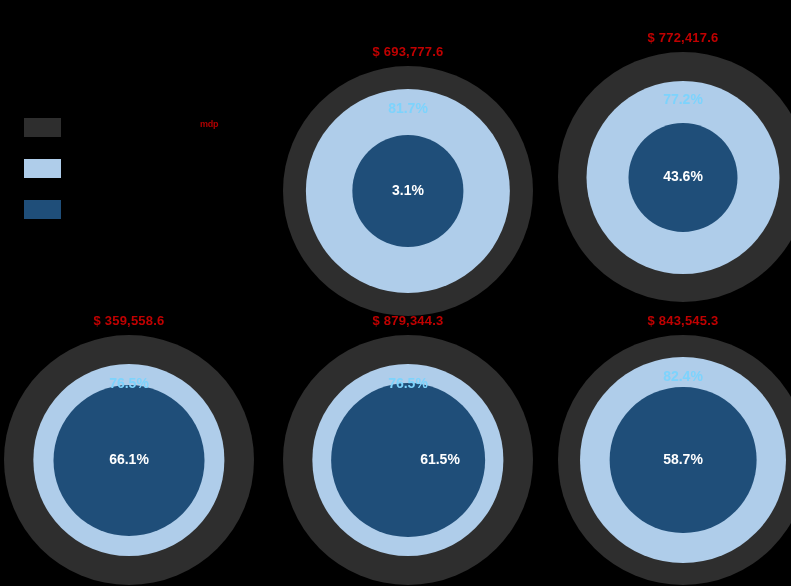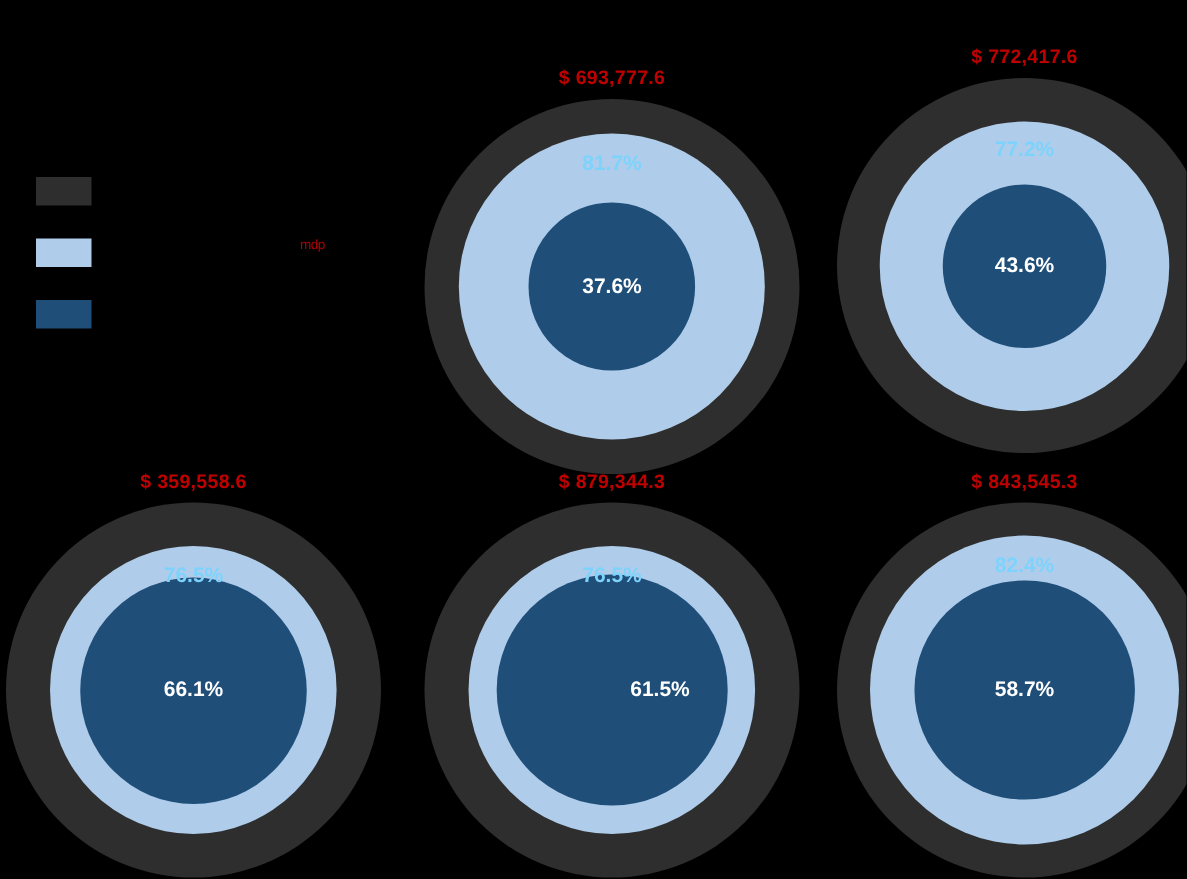--- a/index.html
+++ b/index.html
@@ -45,24 +45,23 @@
     top: 2px;
     font-size: 12px;
     color: #000000;
     white-space: nowrap;
   }
   .legend-note {
     position: absolute;
     left: 200px;
     top: 119px;
     font-size: 9px;
-    font-weight: normal;
+    font-weight: bold;
     color: #B00000;
     letter-spacing: -0.3px;
-    margin-top: 39px;
   }
 
   
   .chart {
     position: absolute;
   }
   .chart-title {
     position: absolute;
     left: 0;
     width: 100%;
@@ -117,21 +116,21 @@
 
   <div class="legend-note">mdp</div>
 
   <div id="charts-host">
       <div class="chart" style="left: 283px; top: 44px; width: 250px; height: 272px;">
         <div class="chart-title" style="top: 0px;">$ 693,777.6</div>
         <div class="ring ring-outer" style="width: 250px; height: 250px; top: 22px; background: rgb(46, 46, 46);"></div>
         <div class="ring ring-mid" style="width: 204.25px; height: 204.25px; top: 44.875px; background: rgb(175, 205, 234);"></div>
         <div class="ring ring-inner" style="width: 111.25px; height: 111.25px; top: 91.375px; background: rgb(31, 78, 121);"></div>
         <div class="pct pct-mid" style="top: 56.1087px;">81.7%</div>
-        <div class="pct pct-inner" style="top: 138px;">37.6%</div>
+        <div class="pct pct-inner" style="top: 138px;">3.1%</div>
       </div>
       <div class="chart" style="left: 558px; top: 30px; width: 250px; height: 272px;">
         <div class="chart-title" style="top: 0px;">$ 772,417.6</div>
         <div class="ring ring-outer" style="width: 250px; height: 250px; top: 22px; background: rgb(46, 46, 46);"></div>
         <div class="ring ring-mid" style="width: 193px; height: 193px; top: 50.5px; background: rgb(175, 205, 234);"></div>
         <div class="ring ring-inner" style="width: 109px; height: 109px; top: 92.5px; background: rgb(31, 78, 121);"></div>
         <div class="pct pct-mid" style="top: 61.115px;">77.2%</div>
         <div class="pct pct-inner" style="top: 138px;">43.6%</div>
       </div>
       <div class="chart" style="left: 4px; top: 313px; width: 250px; height: 272px;">

